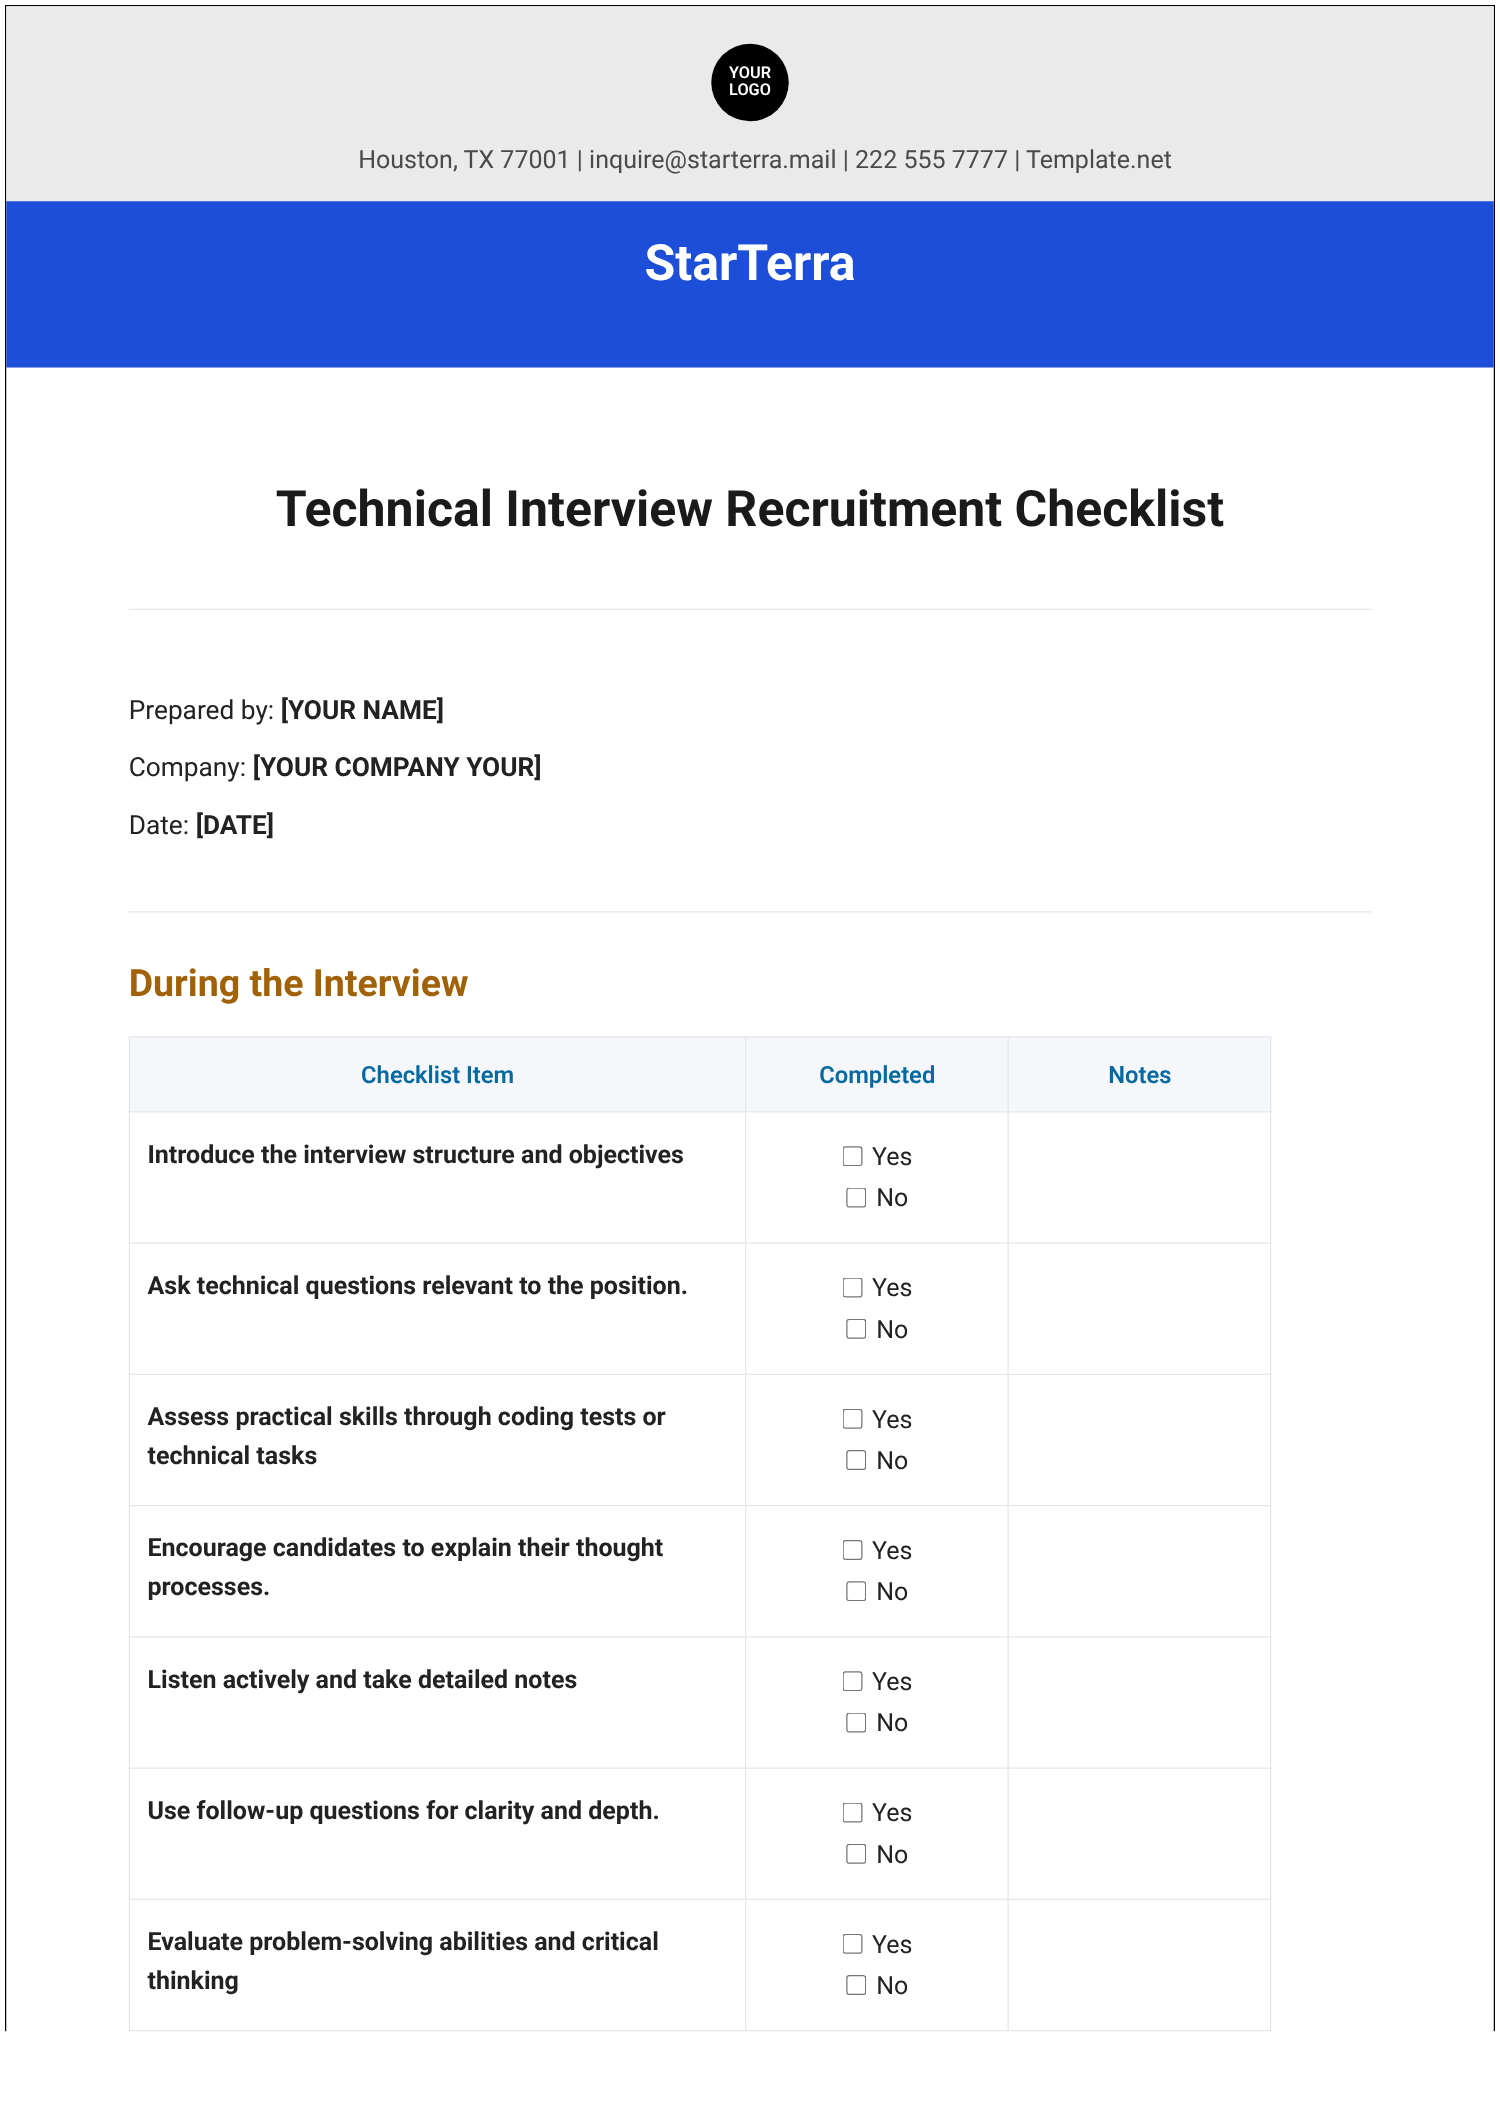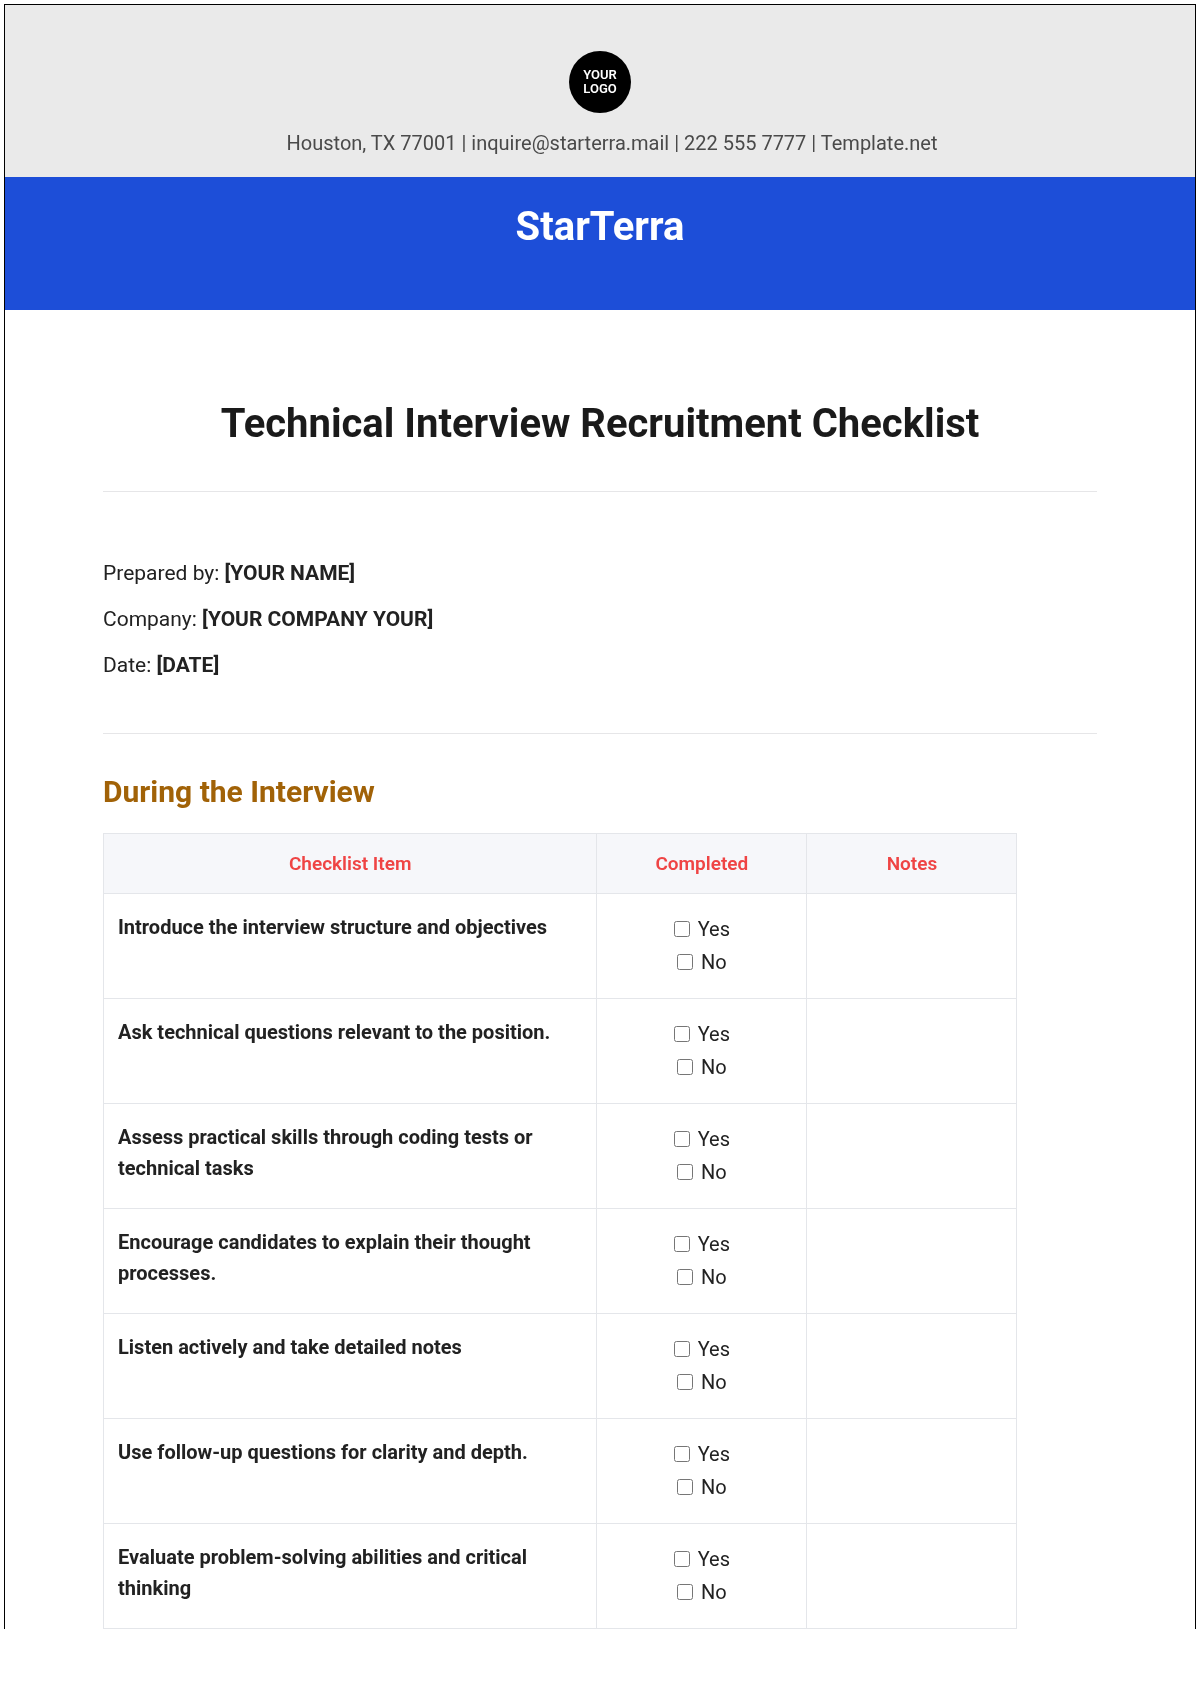--- a/index.html
+++ b/index.html
@@ -9,21 +9,21 @@
     width: 1200px;
     color: #1a1a1a;
   }
   .page-frame {
     border: 1px solid #000;
     border-bottom: none;
     margin: 4px;
   }
   .header-area {
     background: #eaeaea;
-    padding: 46px 0 0 0;
+    padding: 30px 0 0 0;
     text-align: center;
   }
   .logo-circle {
     width: 62px;
     height: 62px;
     background: #000;
     border-radius: 50%;
     display: inline-flex;
     align-items: center;
     justify-content: center;
@@ -48,21 +48,21 @@
     padding: 26px 0 60px 0;
   }
   .content {
     padding: 90px 98px 0 98px;
   }
   .doc-title {
     font-size: 40px;
     font-weight: 700;
     text-align: center;
     color: #1a1a1a;
-    margin-bottom: 44px;
+    margin-bottom: 56px;
   }
   .rule {
     border: none;
     border-top: 1px solid #e6e6e8;
     margin: 0;
   }
   .meta-block {
     padding: 58px 0 44px 0;
     font-size: 21px;
     color: #222;
@@ -75,21 +75,21 @@
     margin: 40px 0 24px 0;
     color: #a16207;
   }
   table.checklist {
     width: 92%;
     border-collapse: collapse;
     font-size: 20px;
   }
   table.checklist th {
     background: #f6f7fa;
-    color: #ef4444;
+    color: #0369a1;
     font-weight: 600;
     font-size: 19px;
     padding: 18px 10px;
     border: 1px solid #e4e6ea;
     text-align: center;
   }
   table.checklist th:first-child { width: 54%; }
   table.checklist th:nth-child(2) { width: 23%; }
   table.checklist th:nth-child(3) { width: 23%; }
   table.checklist td {

